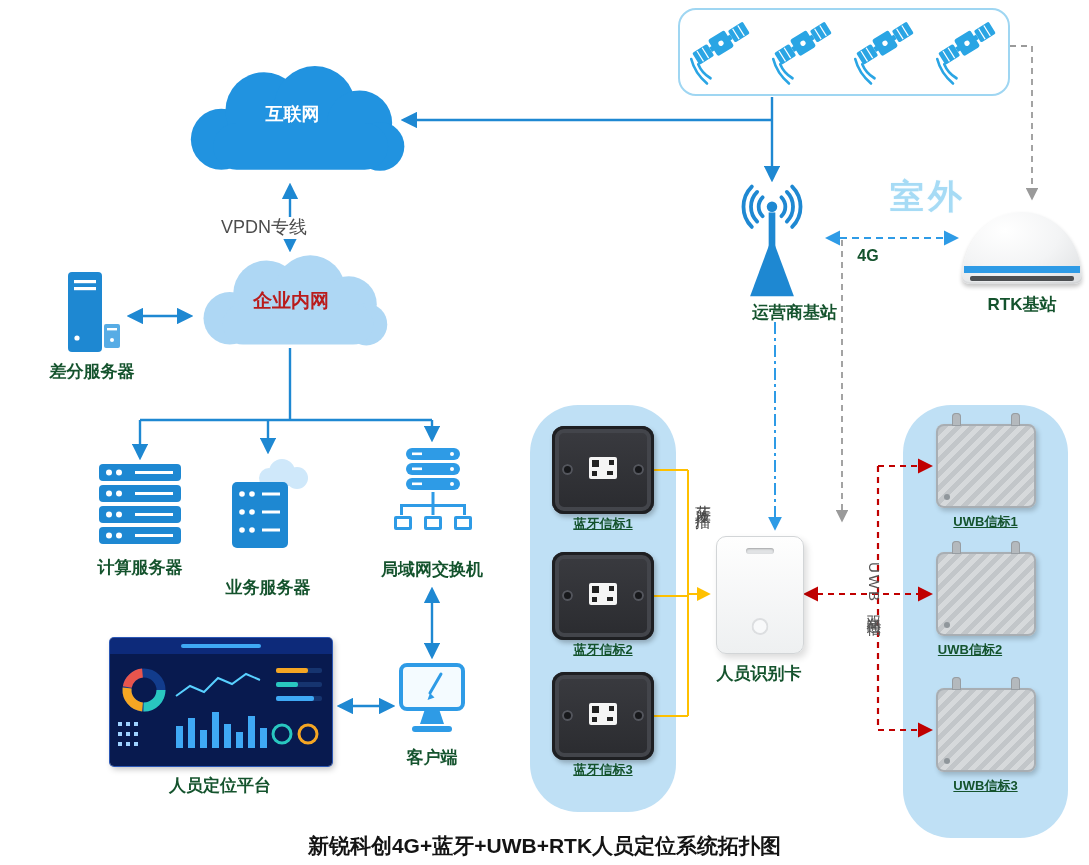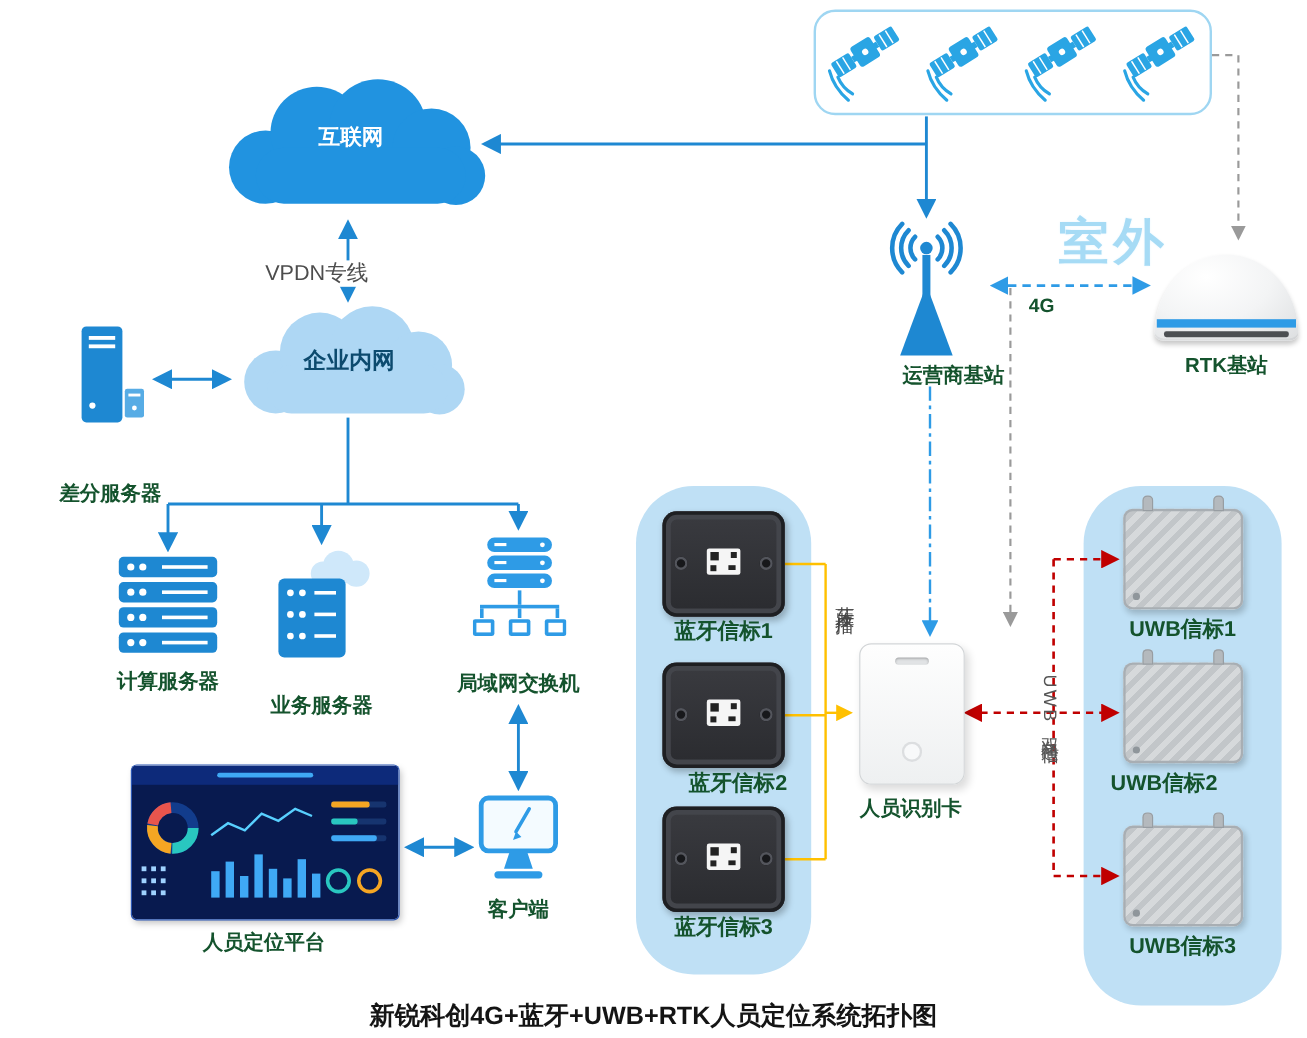--- a/index.html
+++ b/index.html
@@ -2,24 +2,24 @@
 <html><head>
 <meta charset="utf-8">
 <style>
   html,body{margin:0;padding:0;}
   body{font-family:"Liberation Sans",sans-serif;background:#fff;}
   #canvas{position:relative;width:1089px;height:865px;background:#fff;overflow:hidden;}
   .abs{position:absolute;}
   .wires{position:absolute;left:0;top:0;pointer-events:none;}
   .zone-box{position:absolute;background:#BFE0F5;border-radius:48px;}
   .lbl{position:absolute;font-weight:bold;font-size:17px;color:#14532d;text-align:center;line-height:1.2;}
-  .lbl.sm{font-size:18px;}
+  .lbl.sm{font-size:13px;text-decoration:underline;}
   .lbl.thin{font-weight:normal;color:#4d4d4d;font-size:18px;background:#fff;}
   .vtext{position:absolute;writing-mode:vertical-rl;text-orientation:mixed;font-size:16px;color:#474747;letter-spacing:3px;}
-  .zone-word{position:absolute;font-size:42px;font-weight:bold;letter-spacing:4px;text-align:center;}
+  .zone-word{position:absolute;font-size:34px;font-weight:bold;letter-spacing:4px;text-align:center;}
   .zone-word.outdoor{color:#A6DBF5;text-shadow:0 0 2px #e8f6ff;}
   .zone-word.indoor{color:#E0605A;text-shadow:0 2px 10px rgba(224,96,90,.35);}
   .caption{position:absolute;left:0;right:0;top:832px;text-align:center;font-size:21px;font-weight:600;color:#141414;}
   .sat-box{position:absolute;left:678px;top:8px;width:332px;height:88px;border:2px solid #9FD6F2;border-radius:18px;background:#fff;display:flex;align-items:center;justify-content:space-around;box-sizing:border-box;}
   
   .bt-device{position:absolute;width:102px;height:88px;background:linear-gradient(180deg,#3a3b40,#2a2b2f);border-radius:12px;box-shadow:inset 0 0 0 3px #1e1f22, inset 0 0 0 7px #43454b, 2px 3px 5px rgba(0,0,0,.25);}
   .bt-device .screw{position:absolute;top:38px;width:11px;height:11px;border-radius:50%;background:#17181b;box-shadow:inset 0 0 0 2px #53555c;}
   .bt-device .screw.l{left:10px;} .bt-device .screw.r{right:10px;}
   .bt-device .qr{position:absolute;left:37px;top:31px;width:28px;height:22px;background:#f5f5f5;border-radius:2px;}
   .bt-device .qr i{position:absolute;background:#222;}
@@ -166,33 +166,33 @@
       </svg>
     <div class="cloud-label" style="top:42px;font-size:18px;color:#fff;">互联网</div>
   </div>
 
   <div class="lbl thin" style="left:205px;top:217px;width:118px;">VPDN专线</div>
 
   <div class="abs" style="left:180px;top:250px;width:222px;height:105px;">
     <svg width="222" height="105" viewBox="0 0 240 120">
         <use href="#cloud" fill="#AED7F4"></use>
       </svg>
-    <div class="cloud-label" style="top:38px;font-size:19px;color:#0c4a6e;">企业内网</div>
+    <div class="cloud-label" style="top:38px;font-size:19px;color:#b91c1c;">企业内网</div>
   </div>
 
   <svg class="abs" style="left:60px;top:270px;" width="64" height="90" viewBox="0 0 64 90">
     <rect x="8" y="2" width="34" height="80" rx="4" fill="#1E88D2"></rect>
     <rect x="14" y="10" width="22" height="3.2" fill="#fff"></rect>
     <rect x="14" y="17" width="22" height="3.2" fill="#fff"></rect>
     <circle cx="17" cy="68" r="2.6" fill="#fff"></circle>
     <rect x="44" y="54" width="16" height="24" rx="2" fill="#57ACE5"></rect>
     <rect x="47" y="58" width="10" height="2.4" fill="#fff"></rect>
     <circle cx="52" cy="70" r="2" fill="#fff"></circle>
   </svg>
-  <div class="lbl" style="left:26px;top:362px;width:132px;margin-top:40px;">差分服务器</div>
+  <div class="lbl" style="left:26px;top:362px;width:132px;">差分服务器</div>
 
   <svg class="abs" style="left:97px;top:462px;" width="86" height="92" viewBox="0 0 86 92">
     <g fill="#1E88D2">
       <rect x="2" y="2" width="82" height="17" rx="4"></rect>
       <rect x="2" y="23" width="82" height="17" rx="4"></rect>
       <rect x="2" y="44" width="82" height="17" rx="4"></rect>
       <rect x="2" y="65" width="82" height="17" rx="4"></rect>
     </g>
     <g fill="#fff">
       <circle cx="12" cy="10.5" r="3"></circle>
@@ -357,21 +357,21 @@
   <div class="bt-device" style="left:552px;top:552px;">
     <span class="screw l"></span>
       <span class="screw r"></span>
     <span class="qr">
         <i class="q1"></i>
         <i class="q2"></i>
         <i class="q3"></i>
         <i class="q4"></i>
       </span>
   </div>
-  <div class="lbl sm" style="left:530px;top:642px;width:146px;padding-left:12px;">蓝牙信标2</div>
+  <div class="lbl sm" style="left:530px;top:642px;width:146px;">蓝牙信标2</div>
 
   <div class="bt-device" style="left:552px;top:672px;">
     <span class="screw l"></span>
       <span class="screw r"></span>
     <span class="qr">
         <i class="q1"></i>
         <i class="q2"></i>
         <i class="q3"></i>
         <i class="q4"></i>
       </span>

